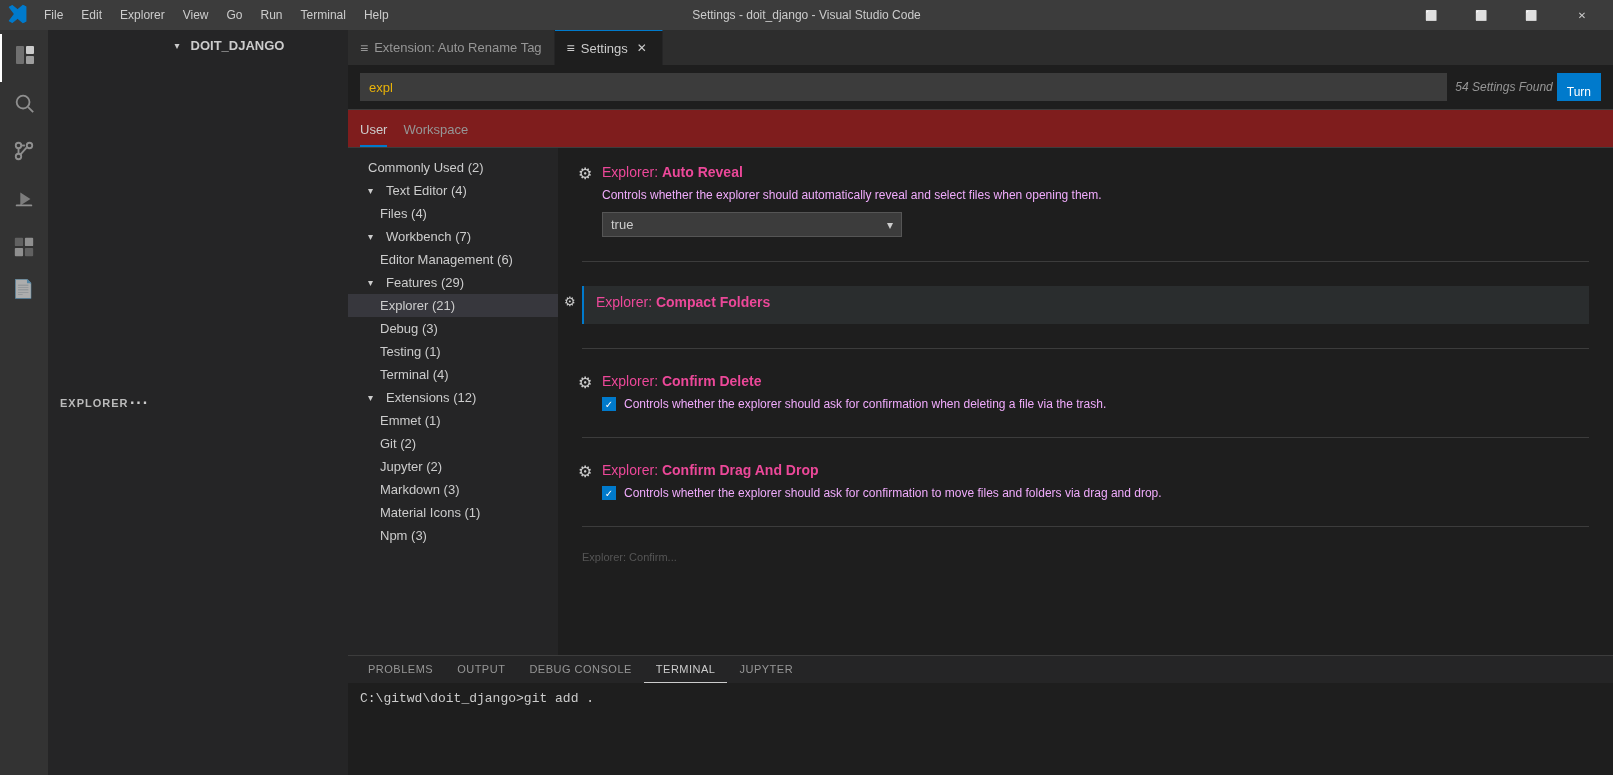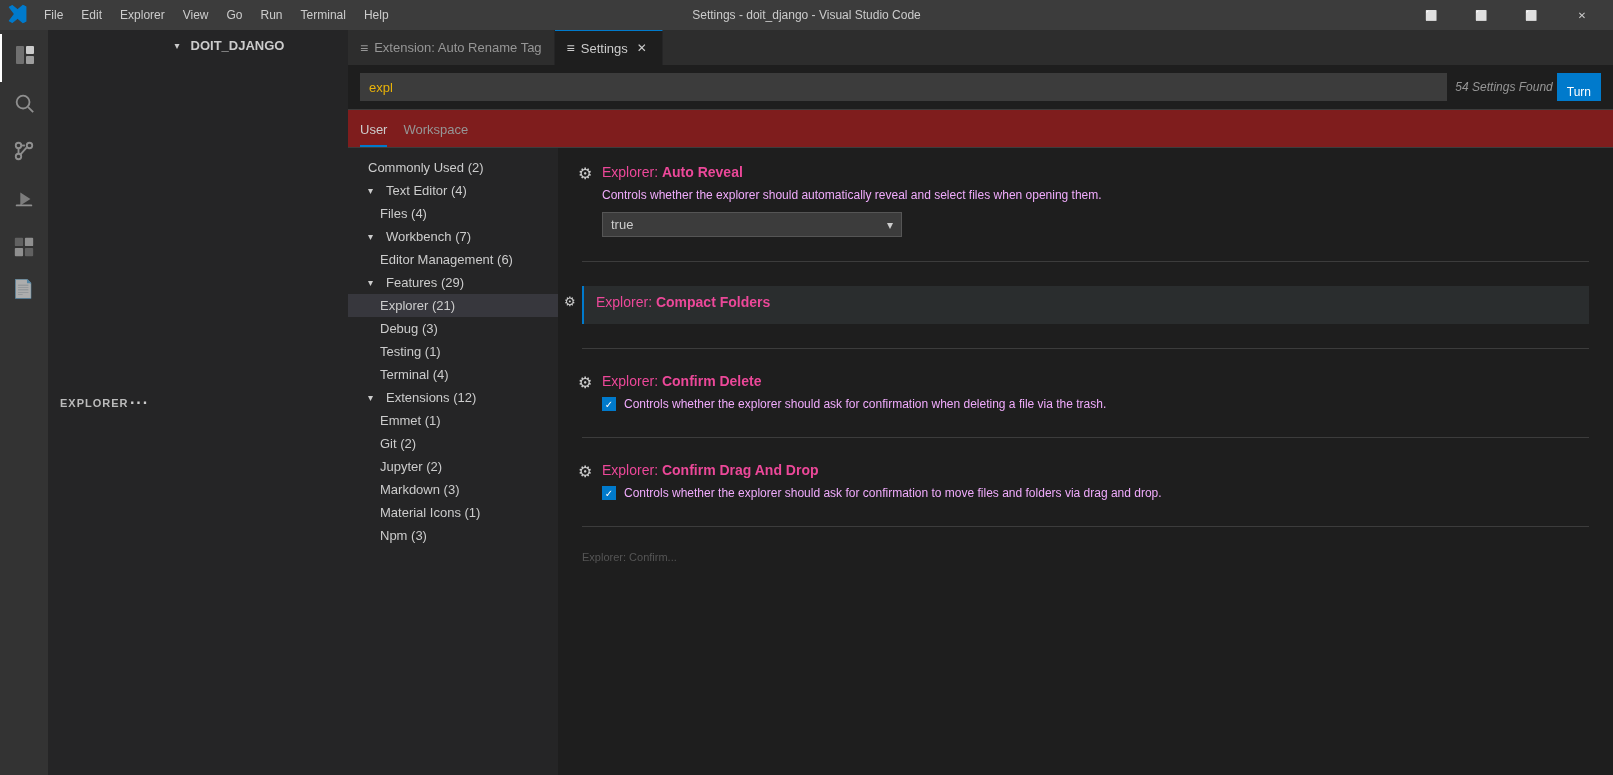--- a/index.html
+++ b/index.html
@@ -719,15 +719,27 @@
             <hr class="setting-separator">
 
             <div style="height:30px;overflow:hidden;color:#555;font-size:11px;">Explorer: Confirm...</div>
 
           </div>
         </div>
 
       </div>
     </div>
 
+    <div class="terminal-area">
+      <div class="terminal-tabs">
+        <div class="terminal-tab">PROBLEMS</div>
+        <div class="terminal-tab">OUTPUT</div>
+        <div class="terminal-tab">DEBUG CONSOLE</div>
+        <div class="terminal-tab active">TERMINAL</div>
+        <div class="terminal-tab">JUPYTER</div>
+      </div>
+      <div class="terminal-body">
+        <span>C:\gitwd\doit_django&gt;git add .</span>
+      </div>
+    </div>
 
   </div>
 </div>
 
 </body></html>

